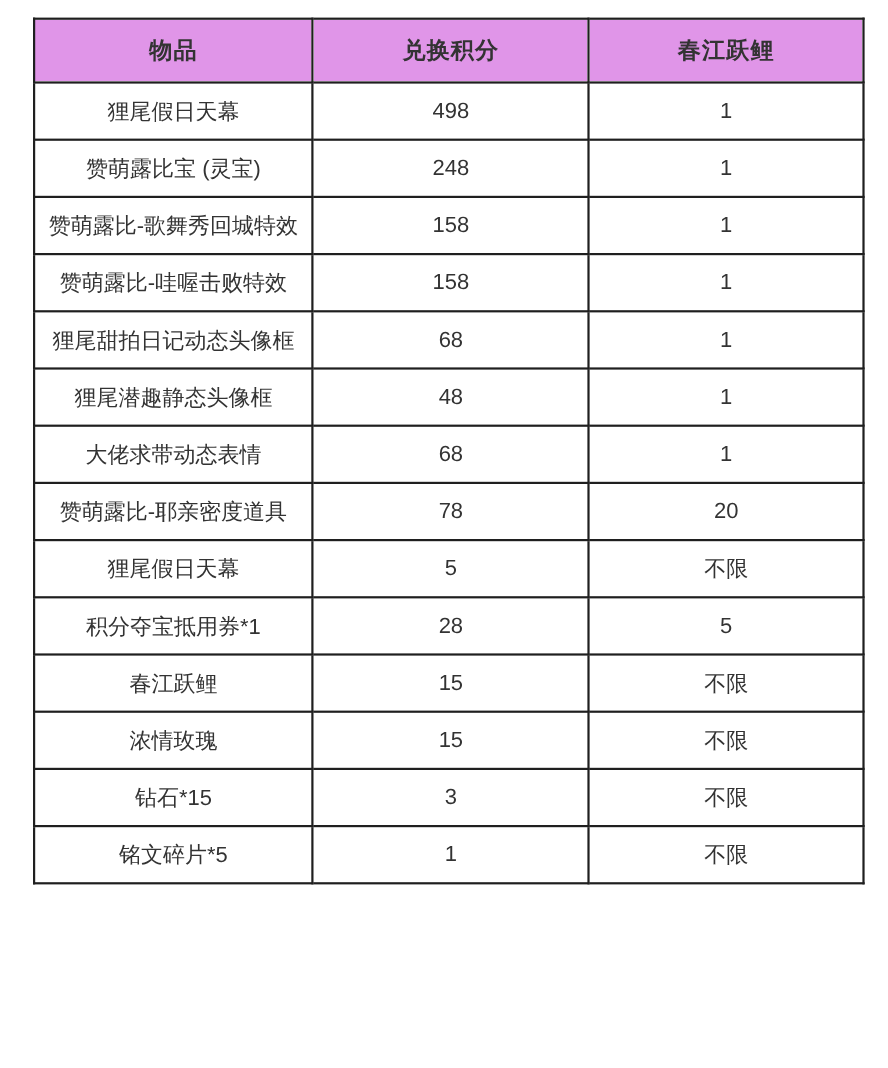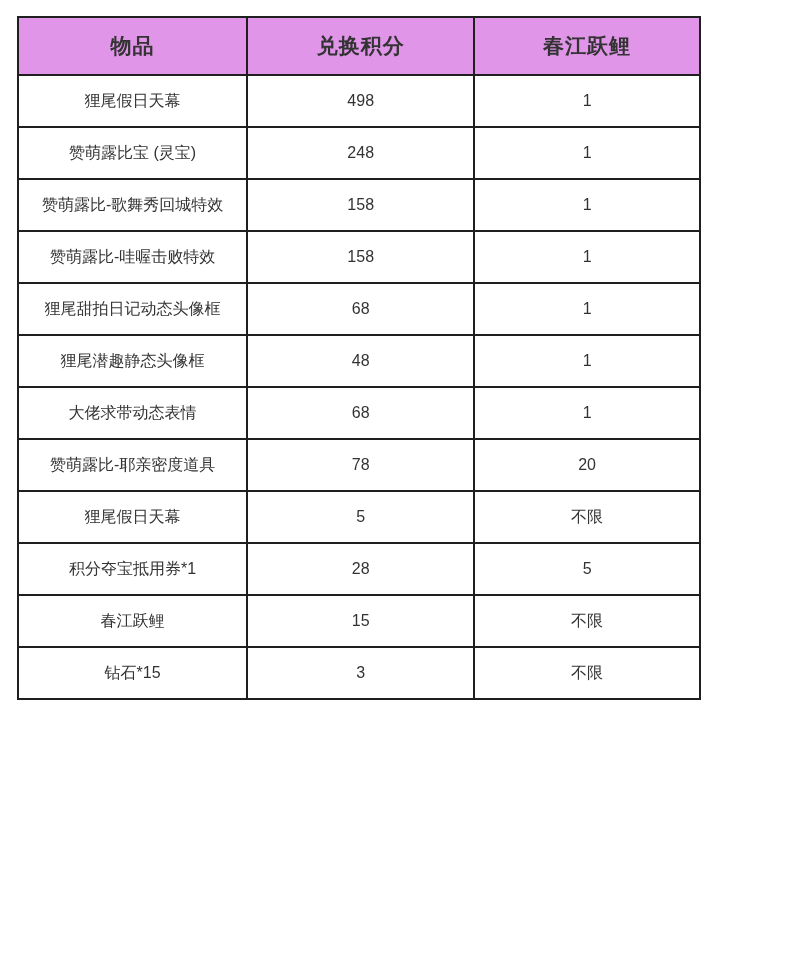--- a/index.html
+++ b/index.html
@@ -5,23 +5,23 @@
   html, body {
     margin: 0;
     padding: 0;
     width: 807px;
     height: 971px;
     background: #ffffff;
     font-family: "Liberation Sans", "DejaVu Sans", sans-serif;
   }
   .table-wrap {
     position: absolute;
-    left: 17px;
+    left: 30px;
     top: 16px;
-    width: 684px;
+    width: 756px;
   }
   table.exchange {
     width: 100%;
     border-collapse: collapse;
     table-layout: fixed;
     border: 2px solid #1f1f1f;
   }
   table.exchange th,
   table.exchange td {
     border: 2px solid #1f1f1f;
@@ -33,21 +33,21 @@
   }
   table.exchange th {
     height: 54px;
     background: #E095E8;
     font-size: 21px;
     font-weight: bold;
     letter-spacing: 1px;
   }
   table.exchange td {
     height: 48px;
-    font-size: 16px;
+    font-size: 20px;
     font-weight: 400;
     background: #ffffff;
     text-align: center;
   }
   col.c1 { width: 33.6%; }
   col.c2 { width: 33.3%; }
   col.c3 { width: 33.1%; }
 </style>
 </head>
 <body>
@@ -116,19 +116,29 @@
         <td>积分夺宝抵用券*1</td>
         <td>28</td>
         <td>5</td>
       </tr>
       <tr>
         <td>春江跃鲤</td>
         <td>15</td>
         <td>不限</td>
       </tr>
       <tr>
+        <td>浓情玫瑰</td>
+        <td>15</td>
+        <td>不限</td>
+      </tr>
+      <tr>
         <td>钻石*15</td>
         <td>3</td>
+        <td>不限</td>
+      </tr>
+      <tr>
+        <td>铭文碎片*5</td>
+        <td>1</td>
         <td>不限</td>
       </tr>
     </tbody>
   </table>
 </div>
 
 </body></html>

